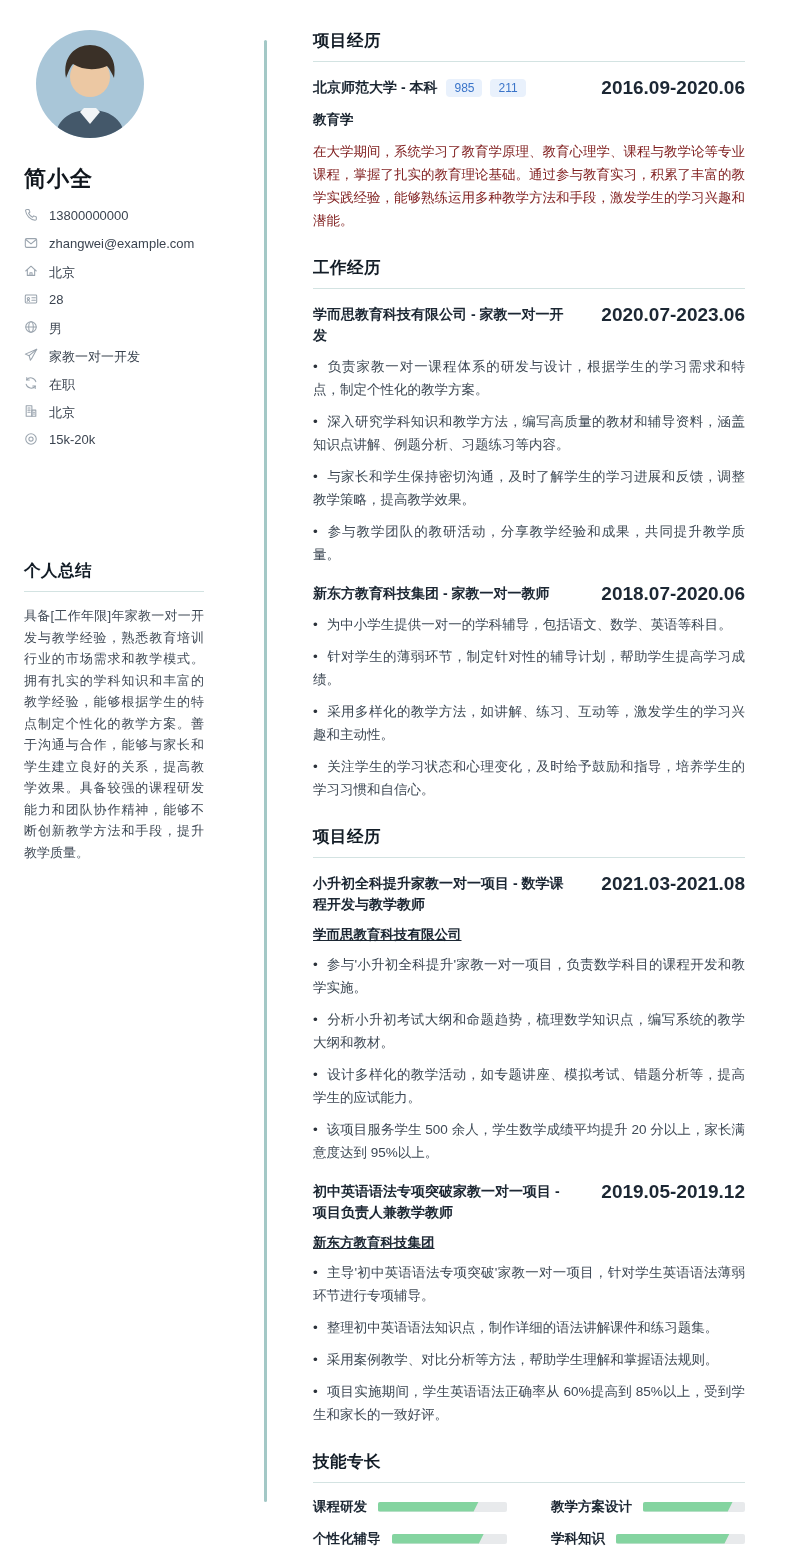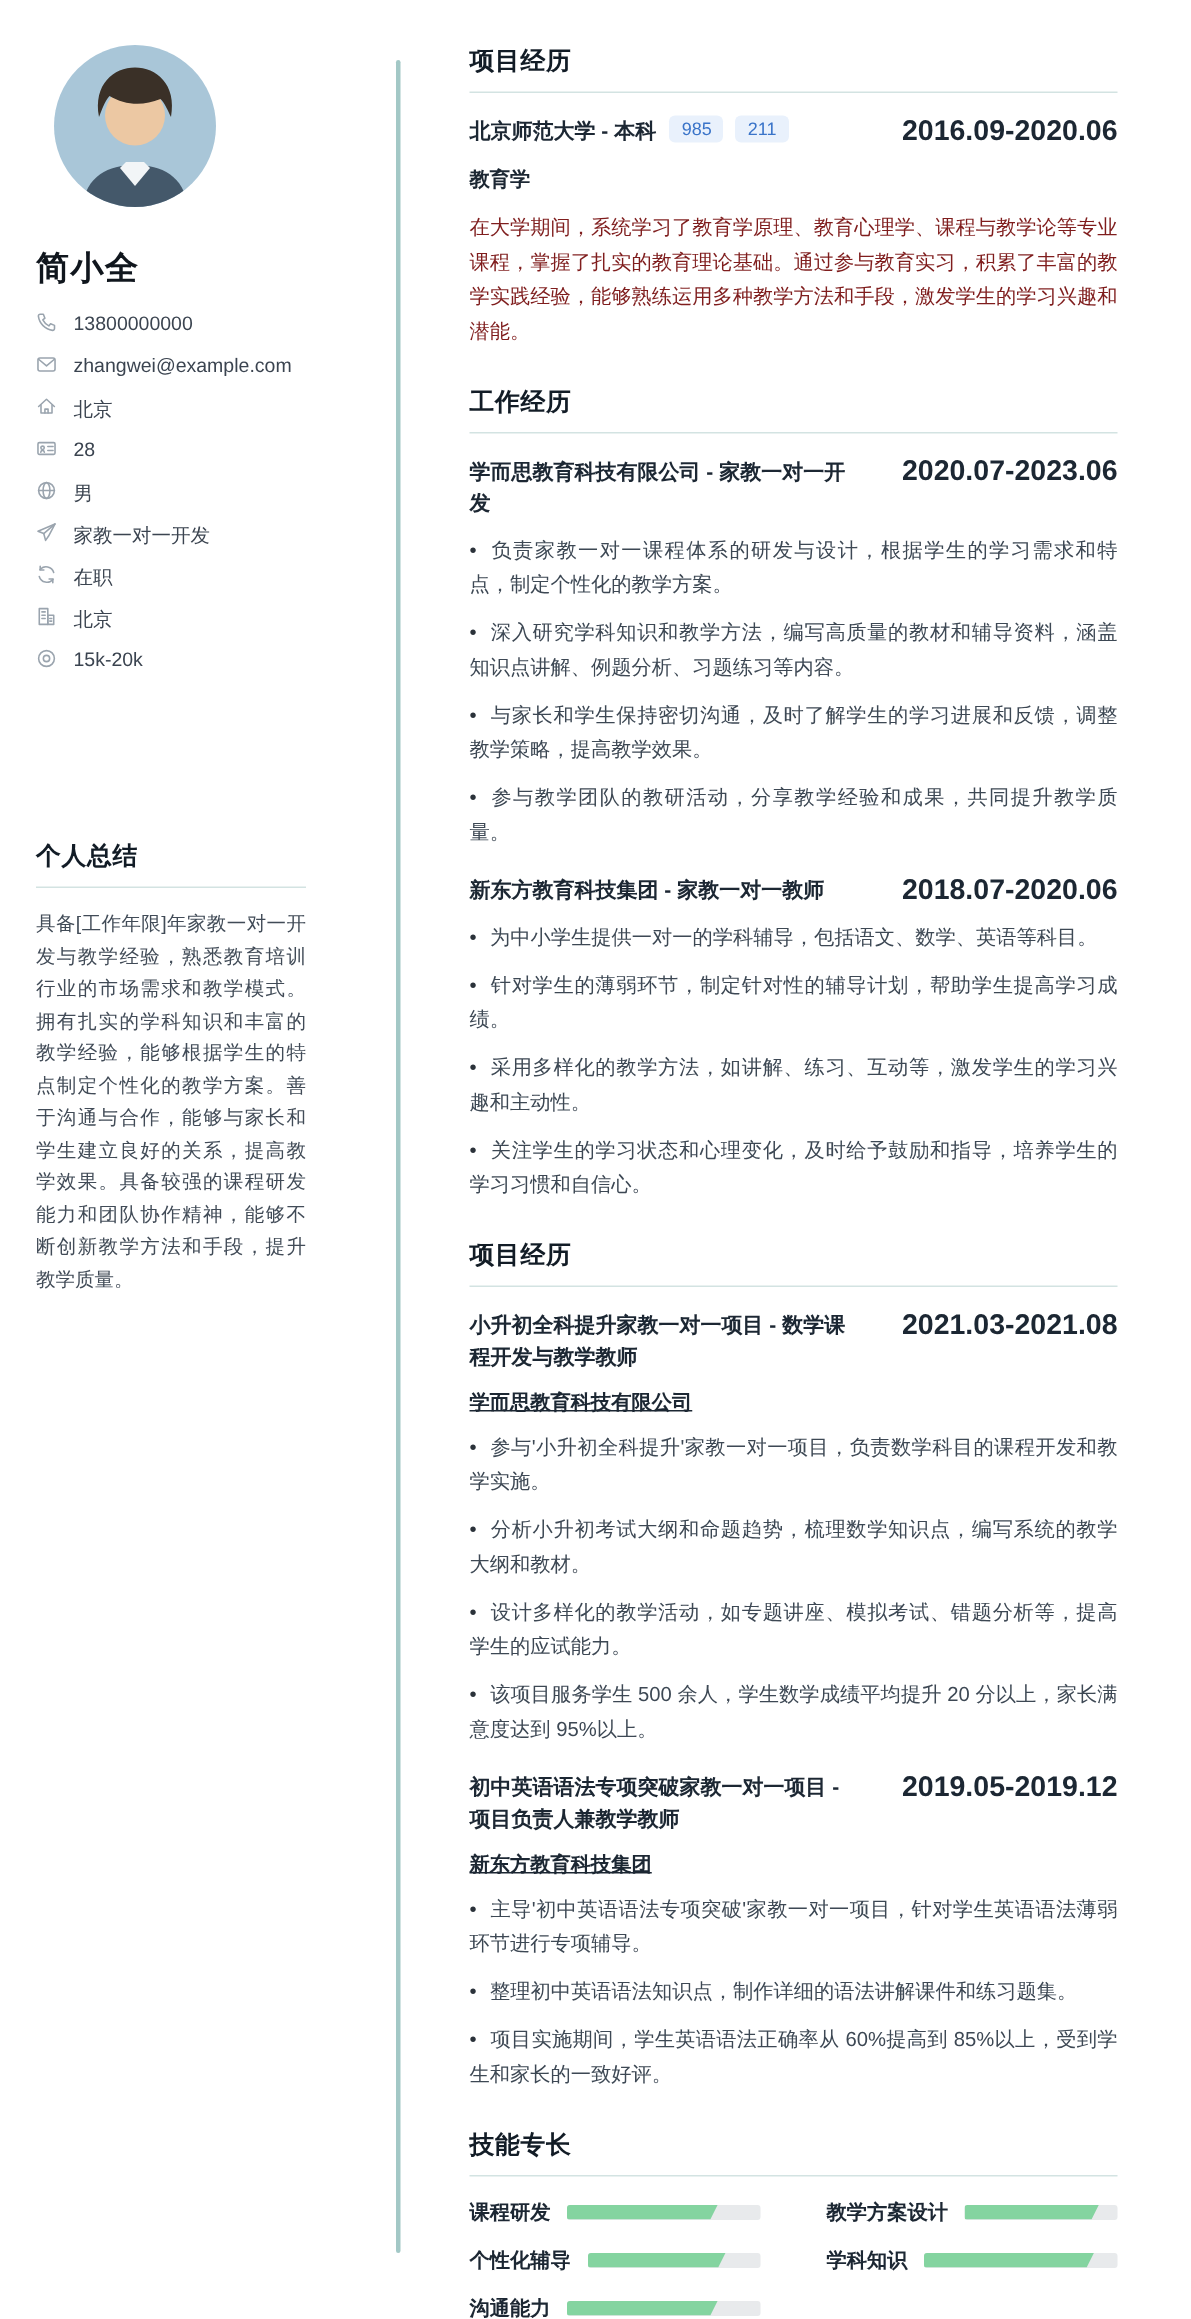--- a/index.html
+++ b/index.html
@@ -29,21 +29,21 @@
   .summary-sec { margin-top:100px; }
   .summary-text { margin-top:13px; font-size:13px; line-height:21.5px; color:#414b57; text-align:justify; }
 
   
   .main { position:absolute; left:313px; top:30px; width:432px; }
   .sec { margin-bottom:25px; }
   .sec .sec-h { margin-bottom:15px; }
 
   .entry { margin-bottom:17px; }
   .entry-head { display:flex; justify-content:space-between; align-items:flex-start; }
-  .entry-left { display:flex; align-items:flex-start; gap:9px; flex:1; min-width:0; }
+  .entry-left { display:flex; align-items:center; gap:9px; flex:1; min-width:0; }
   .entry-title { font-size:14px; font-weight:bold; color:#1c2733; line-height:21px; }
   .date { font-size:19px; font-weight:bold; color:#1c2733; white-space:nowrap; margin-left:26px; line-height:21px; }
   .badge { background:#e9f1fc; color:#3a74c9; font-size:12px; line-height:18px; padding:0 8px; border-radius:4px; flex:none; }
   .badges { display:flex; gap:8px; }
   .major { font-size:13.5px; font-weight:bold; color:#1c2733; margin-top:13px; }
   .para  { font-size:13.5px; line-height:23px; color:#7f1d1d; margin-top:11px; text-align:justify; }
   .company { font-size:13.5px; font-weight:bold; color:#1c2733; margin-top:11px;text-decoration:underline; }
   .bullets { margin-top:2px; }
   .bullet { font-size:13.5px; line-height:23px; color:#3d4854; margin-top:9px; text-align:justify; }
   .bullet .dot { margin-right:9px; color:#2b323a; }
@@ -255,20 +255,21 @@
             <span class="entry-title" style="max-width:330px;">初中英语语法专项突破家教一对一项目 - 项目负责人兼教学教师</span>
             <span class="date">2019.05-2019.12</span>
           </div>
           <div class="company">新东方教育科技集团</div>
           <div class="bullets">
 
               <p class="bullet"><span class="dot">•</span><span>主导'初中英语语法专项突破'家教一对一项目，针对学生英语语法薄弱环节进行专项辅导。</span></p>
 
               <p class="bullet"><span class="dot">•</span><span>整理初中英语语法知识点，制作详细的语法讲解课件和练习题集。</span></p>
 
+              <p class="bullet"><span class="dot">•</span><span>采用案例教学、对比分析等方法，帮助学生理解和掌握语法规则。</span></p>
 
               <p class="bullet"><span class="dot">•</span><span>项目实施期间，学生英语语法正确率从 60%提高到 85%以上，受到学生和家长的一致好评。</span></p>
             </div>
         </div>
       </div>
   </section>
 
   <section class="sec">
     <div class="sec-h">技能专长</div>
     <div class="skills-grid">

